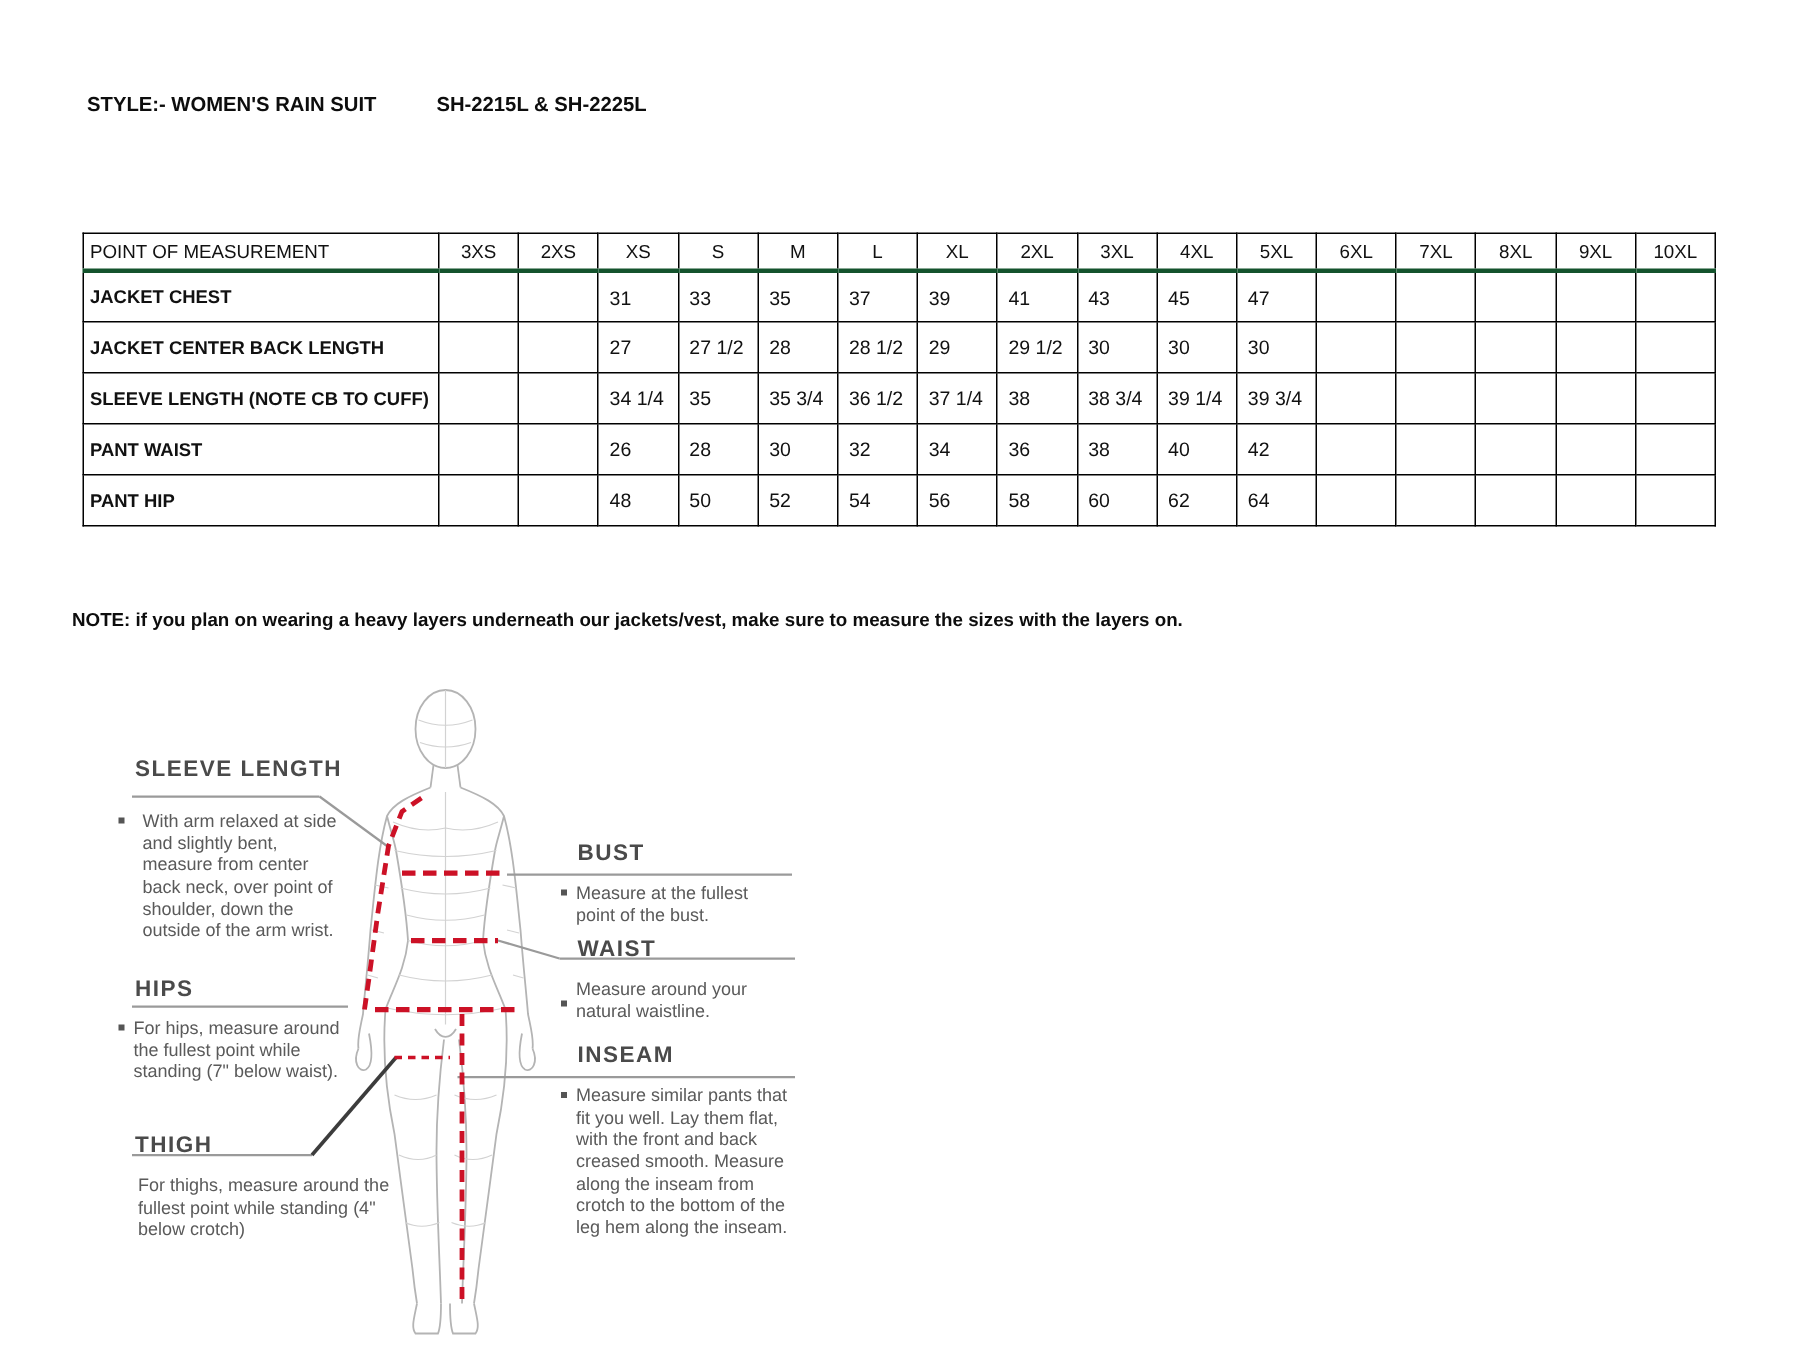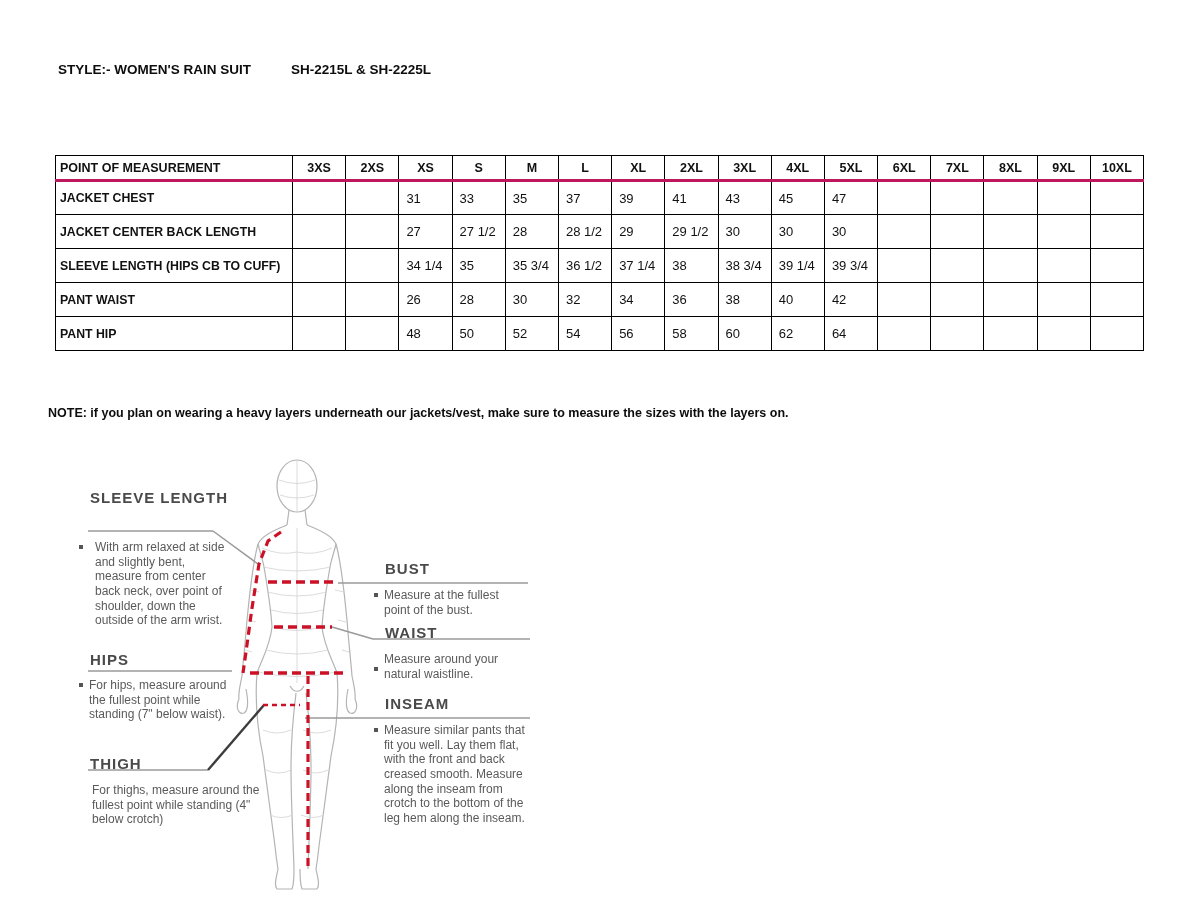--- a/index.html
+++ b/index.html
@@ -5,21 +5,21 @@
   html,body { margin:0; padding:0; background:#ffffff; }
   .page {
     position:relative; width:1200px; height:900px; background:#fff;
     font-family:"Liberation Sans", sans-serif; overflow:hidden; color:#111;
   }
   .title { position:absolute; left:58px; top:62px; font-size:13.5px; font-weight:bold; color:#0d0d0d; white-space:nowrap; }
   .title .codes { margin-left:40px; }
 
   table.size { position:absolute; left:55px; top:155px; border-collapse:collapse; table-layout:fixed; width:1088px; background:#fff; }
   table.size, table.size th, table.size td { border:1.5px solid #000; }
-  table.size thead th { height:23px; text-align:center; font-weight:bold; font-size:12.5px; padding:0; border-bottom:3px solid #be185d; white-space:nowrap; }
+  table.size thead th { height:23px; text-align:center; font-weight:normal; font-size:12.5px; padding:0; border-bottom:3px solid #14532d; white-space:nowrap; }
   table.size thead th.poml { text-align:left; padding-left:4px; }
   table.size tbody tr { height:34px; }
   table.size tbody th { font-weight:bold; text-align:left; padding-left:4px; font-size:12.3px; white-space:nowrap; overflow:hidden; }
   table.size tbody td { font-size:13px; font-weight:normal; text-align:left; padding-left:7px; white-space:nowrap; overflow:hidden; }
 
   .note { position:absolute; left:48px; top:406px; font-size:12.5px; font-weight:bold; color:#0d0d0d; white-space:nowrap; }
 
   .diagram-svg { position:absolute; left:0; top:440px; }
 
   .dg-heading { position:absolute; font-size:15px; font-weight:600; letter-spacing:1px; color:#4a4a4a; white-space:nowrap; }
@@ -111,21 +111,21 @@
         <td>30</td>
         <td>30</td>
         <td>30</td>
         <td></td>
         <td></td>
         <td></td>
         <td></td>
         <td></td>
       </tr>
       <tr>
-        <th>SLEEVE LENGTH (HIPS CB TO CUFF)</th>
+        <th>SLEEVE LENGTH (NOTE CB TO CUFF)</th>
         <td></td>
         <td></td>
         <td>34 1/4</td>
         <td>35</td>
         <td>35 3/4</td>
         <td>36 1/2</td>
         <td>37 1/4</td>
         <td>38</td>
         <td>38 3/4</td>
         <td>39 1/4</td>
@@ -230,21 +230,21 @@
     <g stroke="#cc1126" fill="none">
       <path d="M281,92 L268,101 L259,124 L252,168 L246,212 L243,233" stroke-width="3.2" stroke-dasharray="8 5"></path>
       <line x1="268" y1="142" x2="336" y2="142" stroke-width="3.5" stroke-dasharray="9 5"></line>
       <line x1="274" y1="187" x2="332" y2="187" stroke-width="3.5" stroke-dasharray="9 5"></line>
       <line x1="250" y1="233" x2="344" y2="233" stroke-width="3.5" stroke-dasharray="9 5"></line>
       <line x1="263" y1="265" x2="300" y2="265" stroke-width="2.4" stroke-dasharray="5 4"></line>
       <line x1="308" y1="236" x2="308" y2="428" stroke-width="3.2" stroke-dasharray="8 5"></line>
     </g>
   </svg>
 
-  <div class="dg-heading" style="left:90px; top:489px;">SLEEVE LENGTH</div>
+  <div class="dg-heading" style="left:90px; top:504px;">SLEEVE LENGTH</div>
   <div class="dg-text w-sleeve" style="left:79px; top:540px;gap:12px;">
     <span class="bullet"></span>
     <span class="txt">With arm relaxed at side and slightly bent, measure from center back neck, over point of shoulder, down the outside of the arm wrist.</span>
   </div>
 
   <div class="dg-heading" style="left:90px; top:651px;">HIPS</div>
   <div class="dg-text w-hips" style="left:79px; top:678px;">
     <span class="bullet"></span>
     <span class="txt">For hips, measure around the fullest point while standing (7" below waist).</span>
   </div>

